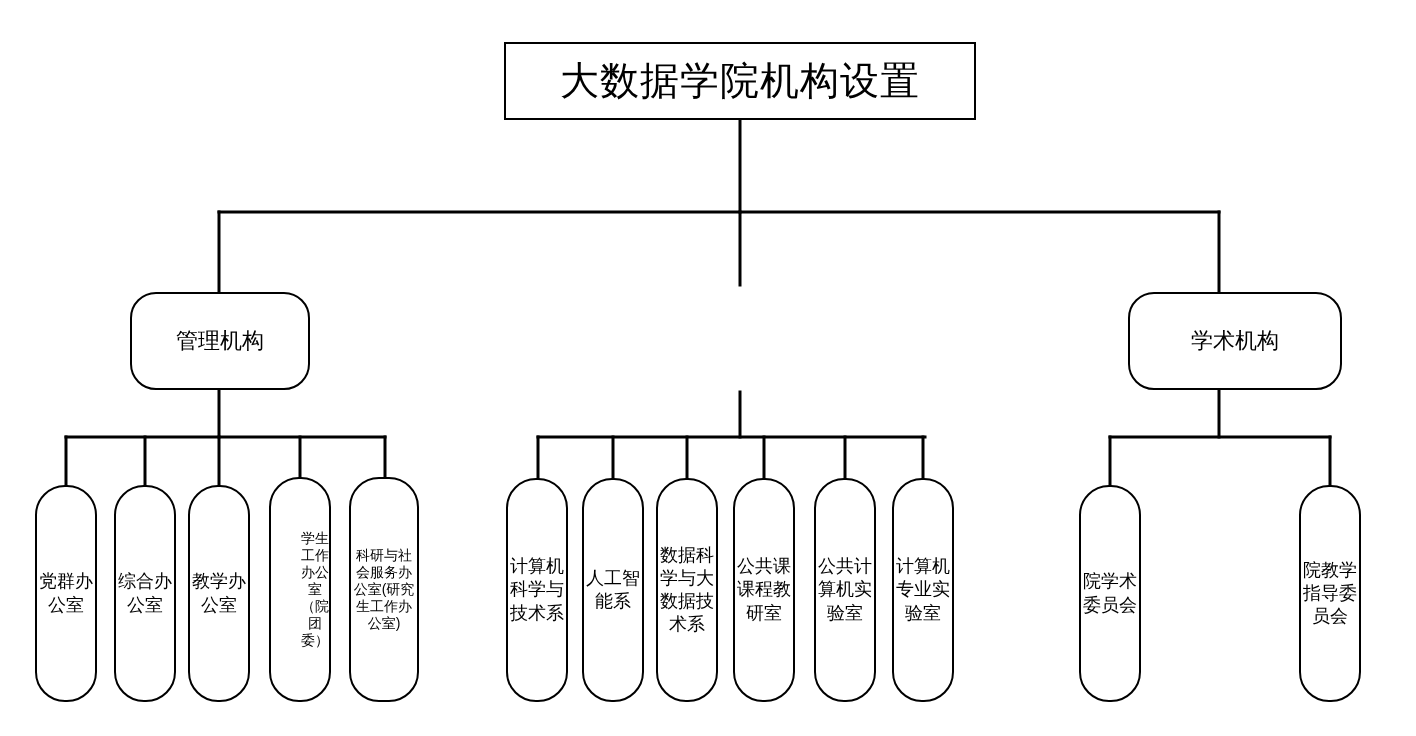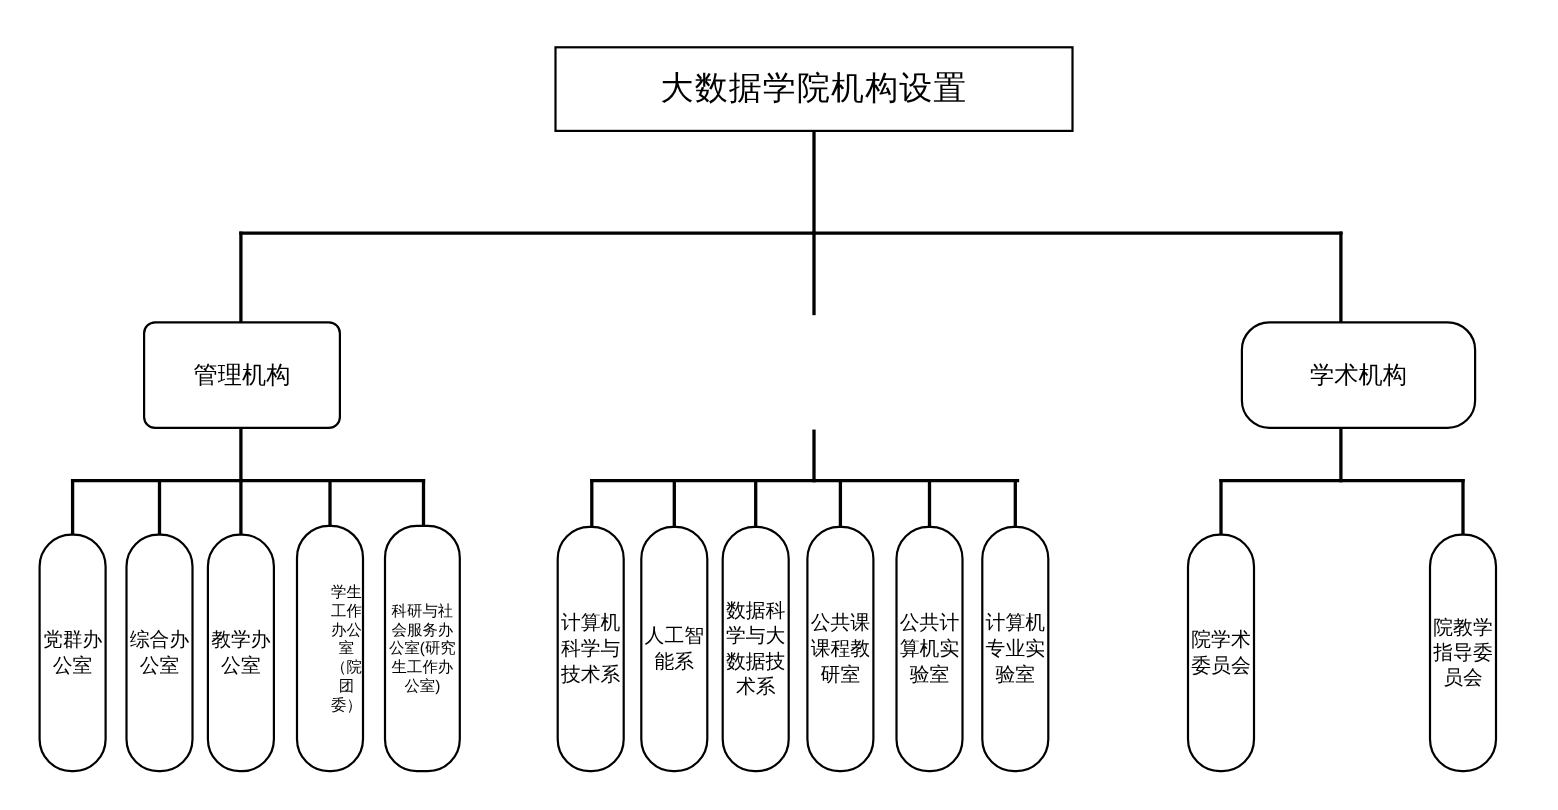--- a/index.html
+++ b/index.html
@@ -34,21 +34,21 @@
     display: flex;
     align-items: center;
     justify-content: center;
     text-align: center;
     line-height: 1.28;
     white-space: pre-line;
     overflow: hidden;
   }
   .node.root {
     border-radius: 0;
-    font-size: 30px;
+    font-size: 39px;
     letter-spacing: 1px;
   }
   .node.level2 {
     border-radius: 26px;
     font-size: 22px;
   }
   .node.leaf {
     border-radius: 30px;
     font-size: 18px;
     padding: 6px 2px;
@@ -95,21 +95,21 @@
       <path d="M 1110 437 L 1330 437"></path>
       <path d="M 1110 437 L 1110 485"></path>
       <path d="M 1330 437 L 1330 485"></path>
     </g>
   </svg>
 
   <div class="node root" style="left:504px; top:42px; width:472px; height:78px;">
     <span>大数据学院机构设置</span>
   </div>
 
-  <div class="node level2" style="left:130px; top:292px; width:180px; height:98px;border-radius:11px;">
+  <div class="node level2" style="left:130px; top:292px; width:180px; height:98px;">
     <span>管理机构</span>
   </div>
 
 
   <div class="node level2" style="left:1128px; top:292px; width:214px; height:98px;">
     <span>学术机构</span>
   </div>
 
   <div class="node leaf" style="left:35px; top:485px; width:62px; height:217px;">
     <span>党群办公室</span>

